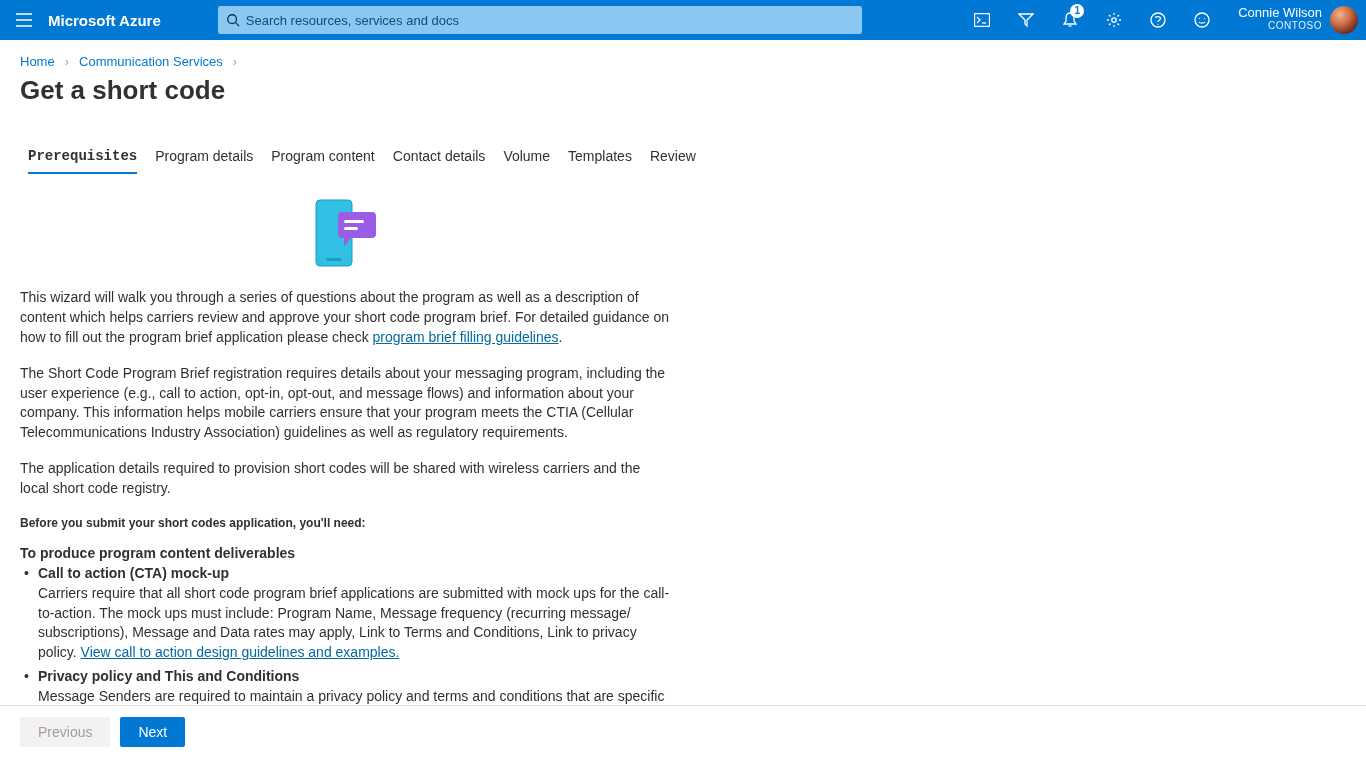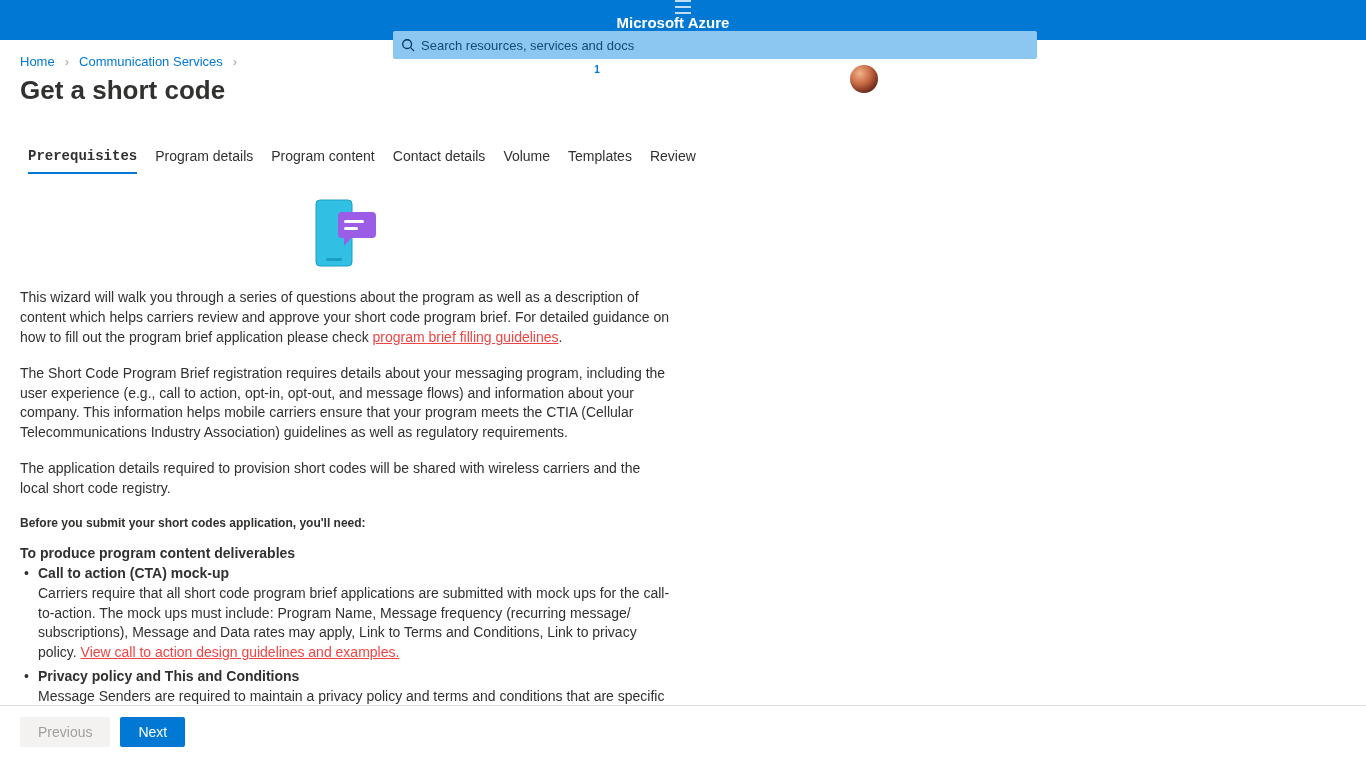--- a/index.html
+++ b/index.html
@@ -1,22 +1,22 @@
 <!DOCTYPE html>
 <html><head>
 <meta charset="utf-8">
 <style>
   * { box-sizing: border-box; margin: 0; padding: 0; }
   html, body { width: 1366px; height: 768px; font-family: "Segoe UI", Arial, sans-serif; overflow: hidden; background: #fff; color: #323130; }
   
-  .topbar { height: 40px; background: #0078d4; display: flex; align-items: center; color: #fff; flex-direction: column; }
+  .topbar { height: 40px; background: #0078d4; display: flex; align-items: center; color: #fff; }
   .hamburger { width: 48px; height: 40px; display:flex; align-items:center; justify-content:center; cursor:pointer; }
   .hamburger svg { stroke:#fff; }
   .brand { font-size: 15px; font-weight:600; padding-right: 20px; white-space:nowrap; }
-  .search-wrap { flex: 0 0 auto; margin-left: 64px; }
+  .search-wrap { flex: 0 0 auto; margin-left: 37px; }
   .search { width: 644px; height: 28px; background:#8cc7f2; border-radius:2px; display:flex; align-items:center; padding:0 8px; color:#00335b; }
   .search svg { stroke:#00335b; margin-right:6px; flex-shrink:0; }
   .search input { background:transparent; border:none; outline:none; font-size:13px; color:#00335b; width:100%; }
   .search input::placeholder { color:#114b78; }
   .topbar-spacer { flex:1; }
   .topbar-icons { display:flex; align-items:center; height:100%; }
   .topbar-icon { width:44px; height:40px; display:flex; align-items:center; justify-content:center; position:relative; cursor:pointer; }
   .topbar-icon svg { stroke:#fff; fill:none; }
   .badge { position:absolute; top:4px; right:8px; background:#fff; color:#0078d4; font-size:10px; font-weight:600; border-radius:8px; min-width:14px; height:14px; line-height:14px; text-align:center; padding:0 2px; }
   .user-block { display:flex; align-items:flex-start; padding:0 8px 0 14px; cursor:pointer; }
@@ -31,21 +31,21 @@
   
   .page-title { font-size:26px; font-weight:600; padding:2px 20px 18px 20px; }
   
   .tabs { display:flex; gap:18px; padding:0 28px; border-bottom:0; margin-top:20px; }
   .tab { font-size:14px; padding:4px 0 8px 0; color:#323130; cursor:pointer; border-bottom:2px solid transparent; }
   .tab.active { font-weight:600; border-bottom:2px solid #0078d4;font-family:Liberation Mono, monospace; }
   
   .content { padding: 18px 20px 0 20px; max-width: 690px; font-size:14px; line-height:1.42; }
   .hero { display:flex; justify-content:center; margin:6px 0 18px 0; }
   .content p { margin-bottom:16px; }
-  .content a { color:#ef4444; text-decoration:underline; cursor:pointer; }
+  .content a { color:#0369a1; text-decoration:underline; cursor:pointer; }
   .section-h { font-size:12px; font-weight:600; margin:14px 0 12px 0; }
   .sub-h { font-size:14px; font-weight:600; }
   ul.bul { list-style:none; padding-left:18px; }
   ul.bul > li { position:relative; margin-bottom:4px; }
   ul.bul > li::before { content:"•"; position:absolute; left:-14px; top:0; }
   .li-title { font-weight:600; }
   
   .footer { position:absolute; left:0; right:0; bottom:11px; height:52px; border-top:1px solid #e1dfdd; background:#fff; display:flex; align-items:center; padding:0 20px; gap:10px; }
   .btn { height:30px; padding:0 18px; font-size:14px; border:none; border-radius:2px; cursor:pointer; }
   .btn-secondary { background:#f3f2f1; color:#a19f9d; cursor:default; }

